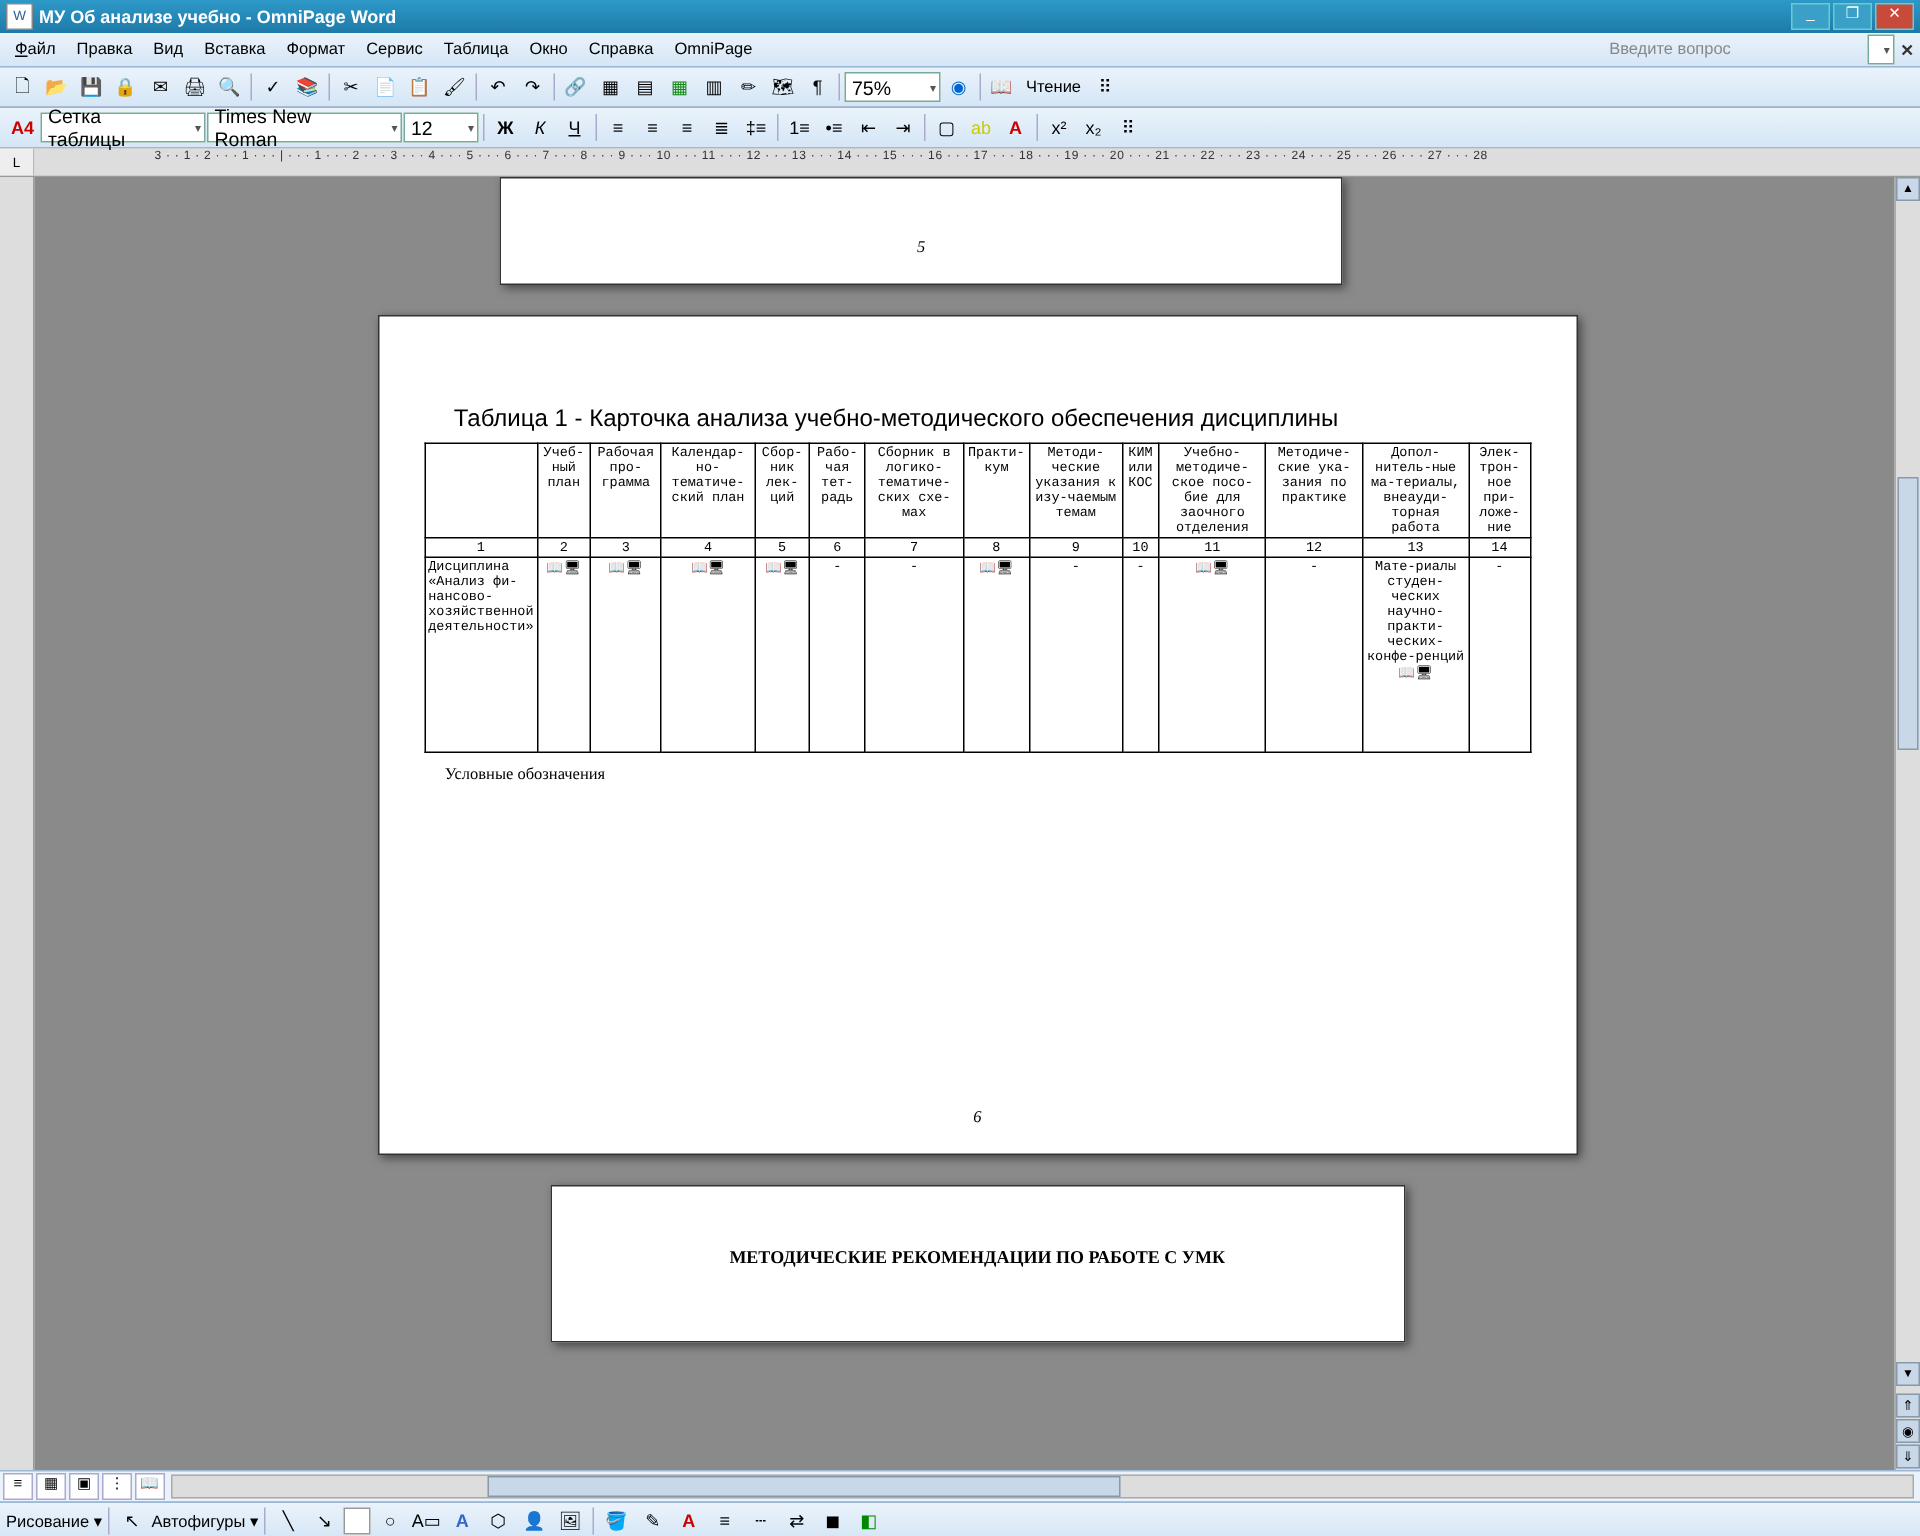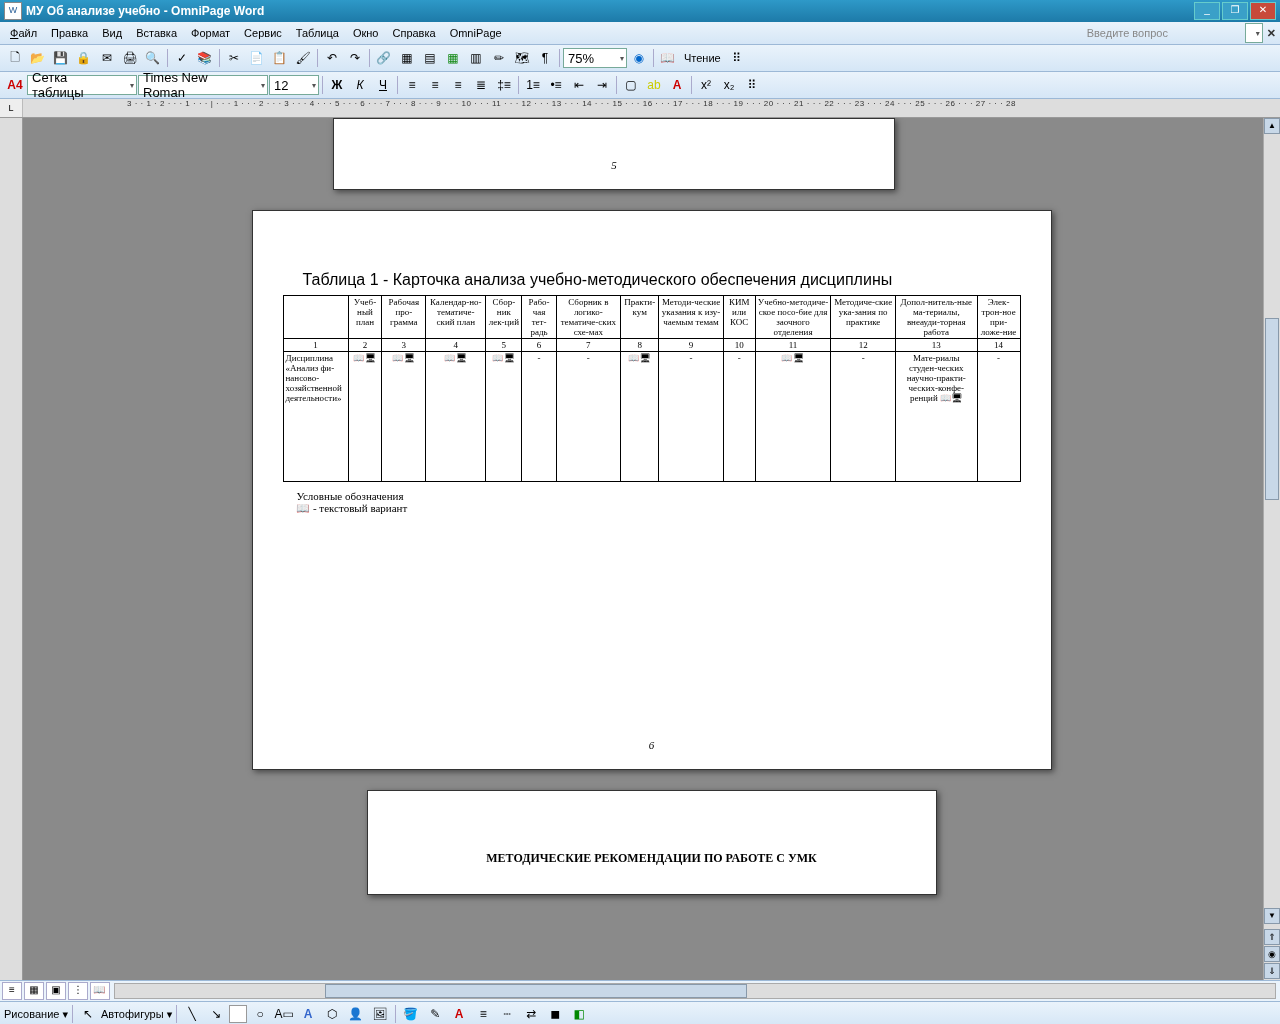--- a/index.html
+++ b/index.html
@@ -4,41 +4,41 @@
 <style>
 html,body{margin:0;padding:0;font-family:Tahoma,Arial,sans-serif;font-size:11px;overflow:hidden;background:#999;width:1280px;height:1024px}
 .titlebar{height:22px;background:linear-gradient(#2e99c8,#1d7aa8);color:#fff;display:flex;align-items:center;padding:0 4px}
 .titlebar .icon{width:16px;height:16px;background:#fff;margin-right:4px;display:inline-block;border:1px solid #888;font-size:9px;text-align:center;line-height:14px;color:#2a6099}
 .titlebar .title{flex:1;font-weight:bold;font-size:12px}
 .winbtn{width:24px;height:16px;margin-left:2px;background:#3aa0c8;border:1px solid #6cc;color:#fff;text-align:center;line-height:14px;font-size:10px;cursor:pointer}
 .winbtn.close{background:#c84a3a}
 .menubar{height:22px;background:linear-gradient(#eaf3fb,#d5e6f6);display:flex;align-items:center;padding:0 4px;font-size:11px;border-bottom:1px solid #9cb8d6}
 .menuitem{padding:2px 6px;margin-right:2px;cursor:pointer}
 .menuitem u{text-decoration:underline}
-.askbox{margin-left:auto;color:#888;width:158px;font-size:11px}
+.askbox{margin-left:auto;color:#888;width:172px;font-size:11px}
 .toolbar{height:26px;background:linear-gradient(#eaf3fb,#d5e6f6);display:flex;align-items:center;padding:0 4px;border-bottom:1px solid #9cb8d6;gap:1px}
 .tbtn{width:20px;height:20px;display:flex;align-items:center;justify-content:center;cursor:pointer;border:1px solid transparent;font-size:12px}
 .sep{width:1px;height:18px;background:#aac;margin:0 2px}
 .combo{height:18px;border:1px solid #7a9;background:#fff;padding:0 14px 0 4px;font-size:13px;display:flex;align-items:center;cursor:pointer;position:relative}
 .combo:after{content:"▾";position:absolute;right:2px;font-size:8px;color:#555}
 .ruler-area{height:18px;background:#ddd;display:flex;border-bottom:1px solid #999}
 .ruler-corner{width:22px;height:18px;background:#eee;border-right:1px solid #bbb;text-align:center;font-size:9px;line-height:18px}
-.ruler{flex:1;height:18px;background:#ddd;font-size:8px;color:#333;white-space:nowrap;overflow:hidden;padding-left:104px;letter-spacing:0.5px}
+.ruler{flex:1;height:18px;background:#ddd;font-size:8px;color:#333;white-space:nowrap;overflow:hidden;padding-left:80px;letter-spacing:0.5px}
 .workspace{position:relative;height:862px;background:#8a8a8a;display:flex}
 .vruler{width:22px;background:#ddd;border-right:1px solid #999;font-size:8px;color:#333;writing-mode:vertical-lr}
 .docarea{flex:1;overflow:auto;position:relative}
 .pages{position:relative;padding:0 0 30px 0}
 .page{background:#fff;box-shadow:2px 2px 6px rgba(0,0,0,.5);border:1px solid #333;margin:0 auto 20px auto;position:relative}
 .page.prev{width:560px;height:70px;margin-top:0}
 .page.main{width:800px;height:560px;padding:60px 30px 20px 30px;box-sizing:border-box}
 .page-pair{display:flex;gap:20px;justify-content:center}
 .page.half{width:570px;height:105px;padding:40px 30px 10px 30px;box-sizing:border-box;font-family:'Times New Roman',serif;font-size:11px;text-align:justify}
 .page-num{text-align:center;font-style:italic;font-family:'Times New Roman',serif;font-size:11px;color:#000}
 .caption{font-family:Liberation Sans, sans-serif;font-size:16px;margin:0 0 6px 20px}
-table.doc{border-collapse:collapse;width:100%;font-family:Liberation Serif, serif;font-size:9px}
+table.doc{border-collapse:collapse;width:100%;font-family:Liberation Mono, monospace;font-size:9px}
 table.doc td,table.doc th{border:1px solid #000;padding:1px 2px;vertical-align:top;text-align:center}
 table.doc th{font-weight:normal}
 .legend{font-family:'Times New Roman',serif;font-size:11px;margin-top:8px;margin-left:14px}
 .viewbar{height:20px;background:#eaf3fb;display:flex;align-items:center;border-top:1px solid #9cb8d6;font-size:10px}
 .viewbtn{width:18px;height:16px;border:1px solid #aac;margin-left:2px;text-align:center;line-height:14px;cursor:pointer;background:#fff}
 .scrollbar-h{flex:1;height:14px;background:#ddd;margin:0 4px;border:1px solid #aaa;position:relative}
 .scrollbar-h .thumb{position:absolute;left:210px;width:420px;height:12px;background:#c8d8e8;border:1px solid #89a}
 .drawbar{height:24px;background:linear-gradient(#eaf3fb,#d5e6f6);display:flex;align-items:center;padding:0 4px;border-top:1px solid #9cb8d6;gap:2px}
 .vscroll{position:absolute;right:0;top:0;width:16px;height:100%;background:#ddd;border-left:1px solid #aaa}
 .vscroll .thumb{position:absolute;left:1px;top:200px;width:12px;height:180px;background:#c8d8e8;border:1px solid #89a}
@@ -206,27 +206,26 @@
                 <td>-</td>
                 <td>📖🖥</td>
                 <td>-</td>
                 <td>Мате-риалы студен-ческих научно-практи-ческих-конфе-ренций 📖🖥</td>
                 <td>-</td>
               </tr>
         </tbody>
           </table>
         <div class="legend">
           <div>Условные обозначения</div>
-          <div>📖 - текстовый вариант</div>
         </div>
         <div class="page-num" style="position:absolute;bottom:18px;width:100%;left:0">6</div>
       </div>
       <div class="page-pair">
         <div class="page half">
-          <div class="heading" style="margin-top:20px">МЕТОДИЧЕСКИЕ РЕКОМЕНДАЦИИ ПО РАБОТЕ С УМК</div>
+          <div class="heading" style="">МЕТОДИЧЕСКИЕ РЕКОМЕНДАЦИИ ПО РАБОТЕ С УМК</div>
         </div>
       </div>
     </div>
   </div>
   <div class="vscroll">
     <div class="arr" style="top:0">▲</div>
     <div class="thumb"></div>
     <div class="arr" style="bottom:56px">▼</div>
     <div class="navballs">
       <div>⇑</div>

